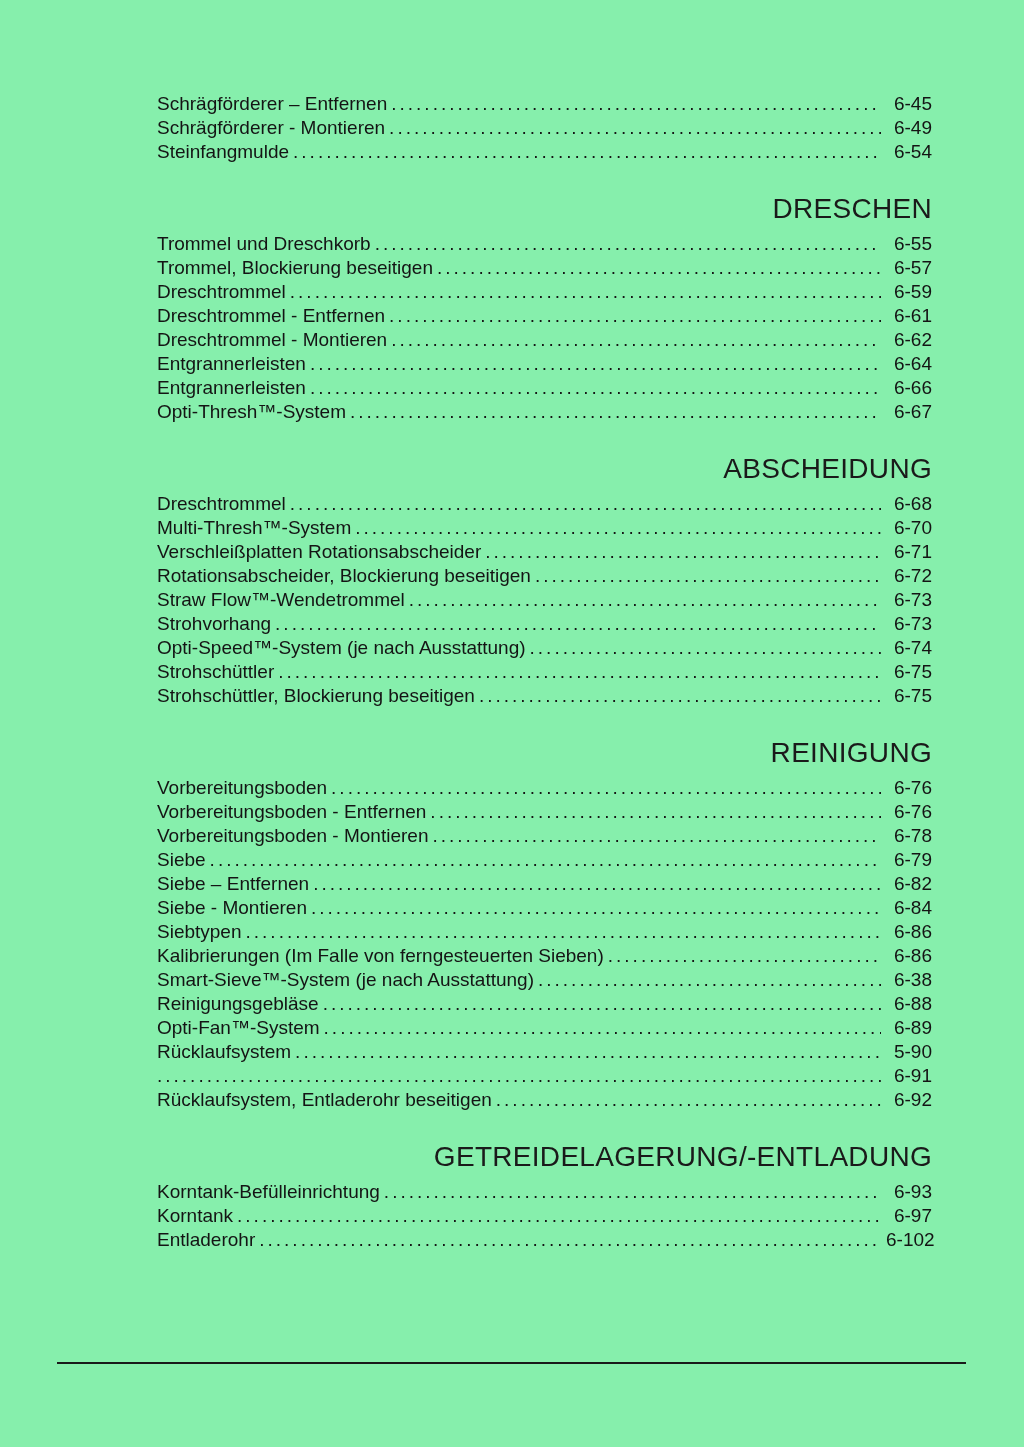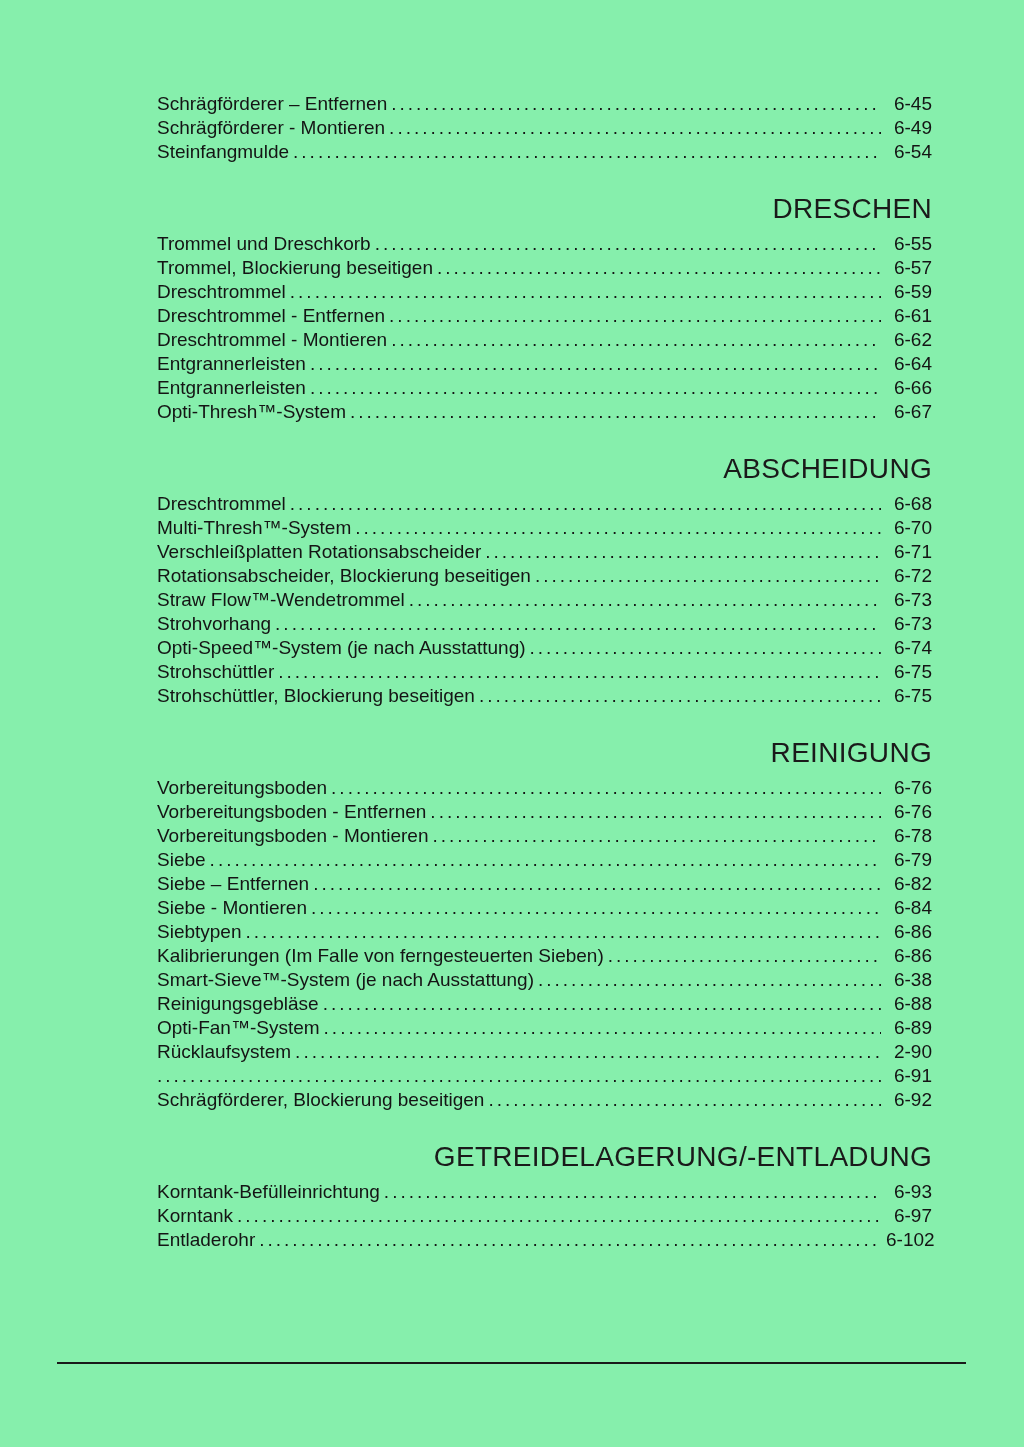--- a/index.html
+++ b/index.html
@@ -253,28 +253,28 @@
             <span class="entry-page">6-88</span>
           </div>
           <div class="entry">
             <span class="entry-title">Opti-Fan™-System</span>
             <span class="entry-dots"></span>
             <span class="entry-page">6-89</span>
           </div>
           <div class="entry">
             <span class="entry-title">Rücklaufsystem</span>
             <span class="entry-dots"></span>
-            <span class="entry-page">2-90</span>
+            <span class="entry-page">5-90</span>
           </div>
           <div class="entry">
             <span class="entry-dots"></span>
             <span class="entry-page">6-91</span>
           </div>
           <div class="entry">
-            <span class="entry-title">Schrägförderer, Blockierung beseitigen</span>
+            <span class="entry-title">Rücklaufsystem, Entladerohr beseitigen</span>
             <span class="entry-dots"></span>
             <span class="entry-page">6-92</span>
           </div>
         </div>
       </div>
       <div class="toc-section">
         <div class="section-heading">GETREIDELAGERUNG/-ENTLADUNG</div>
         <div class="entries">
           <div class="entry">
             <span class="entry-title">Korntank-Befülleinrichtung</span>

